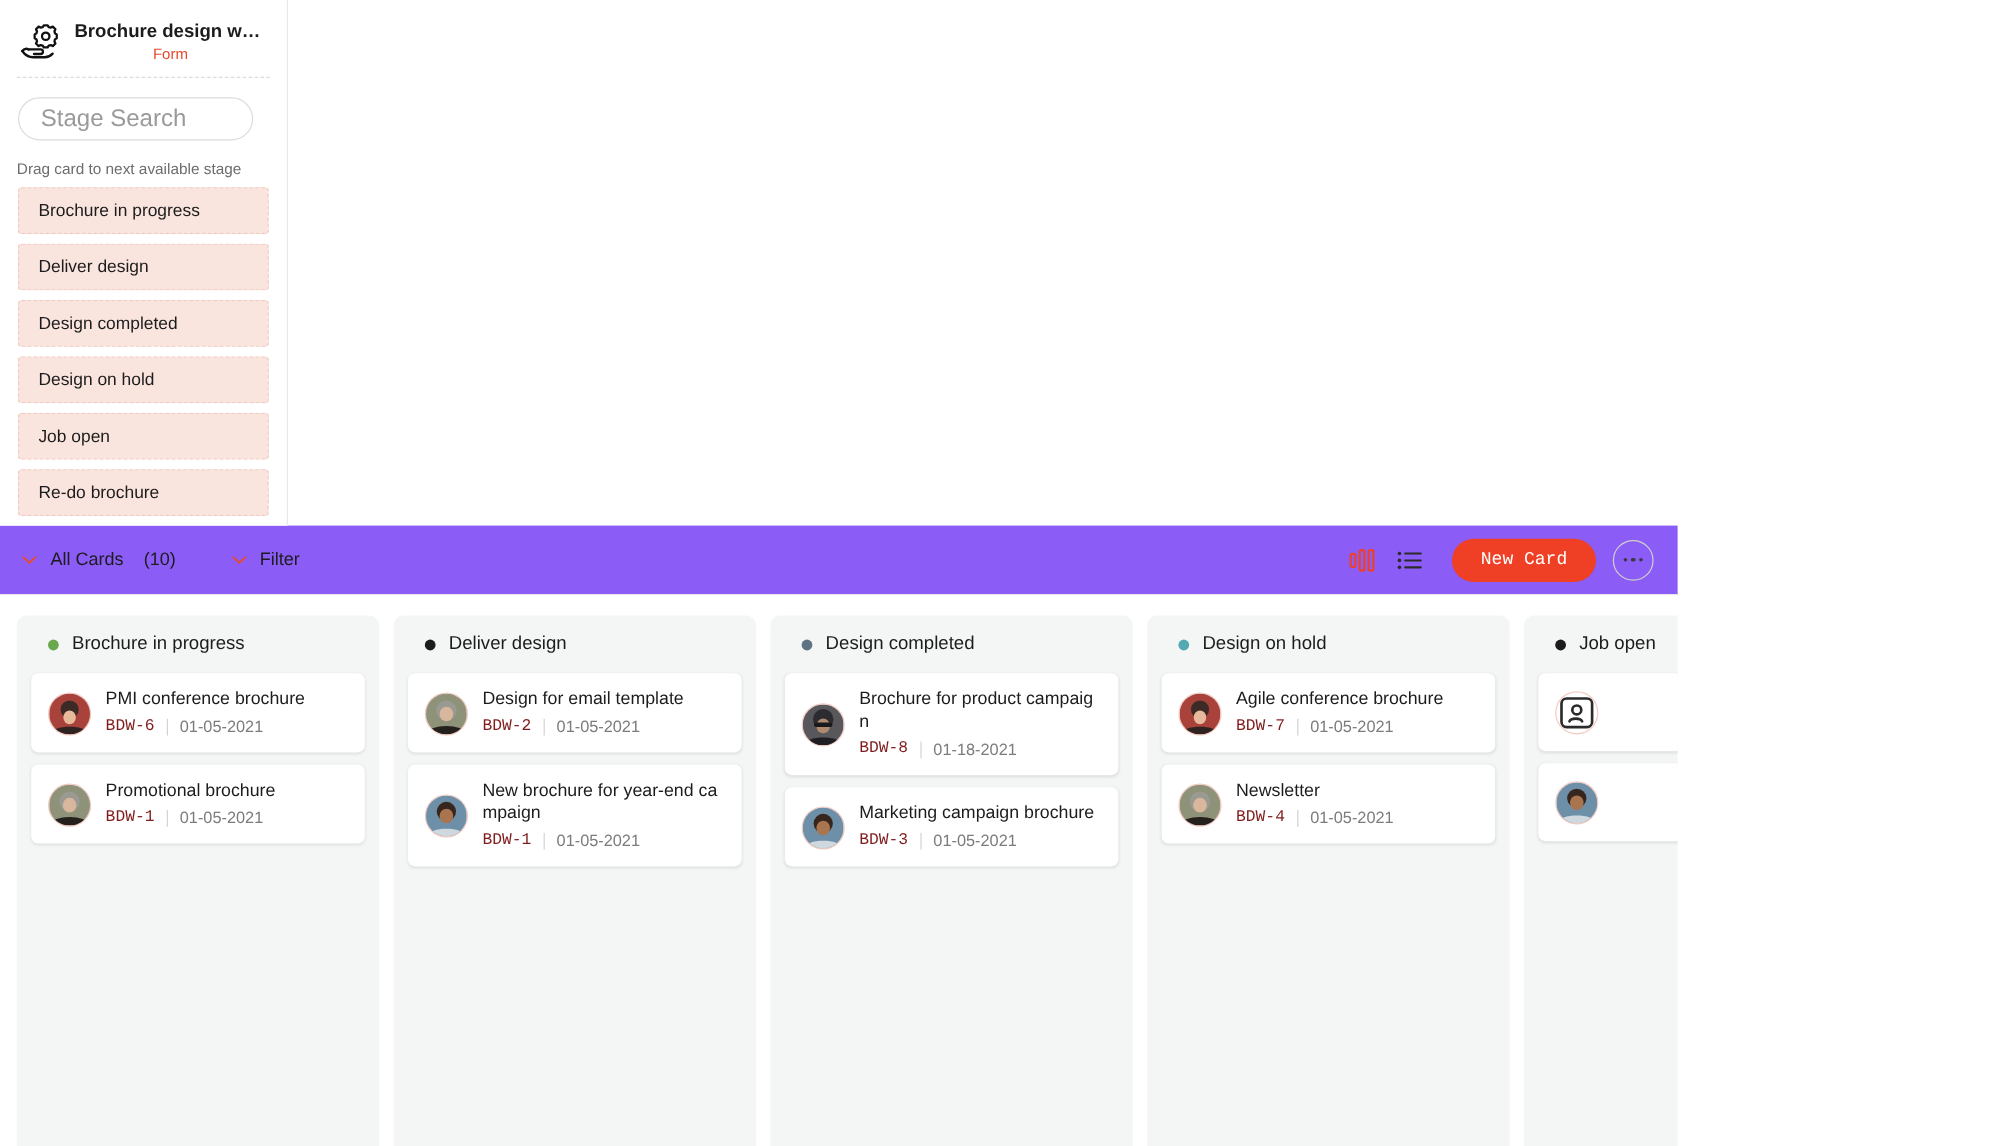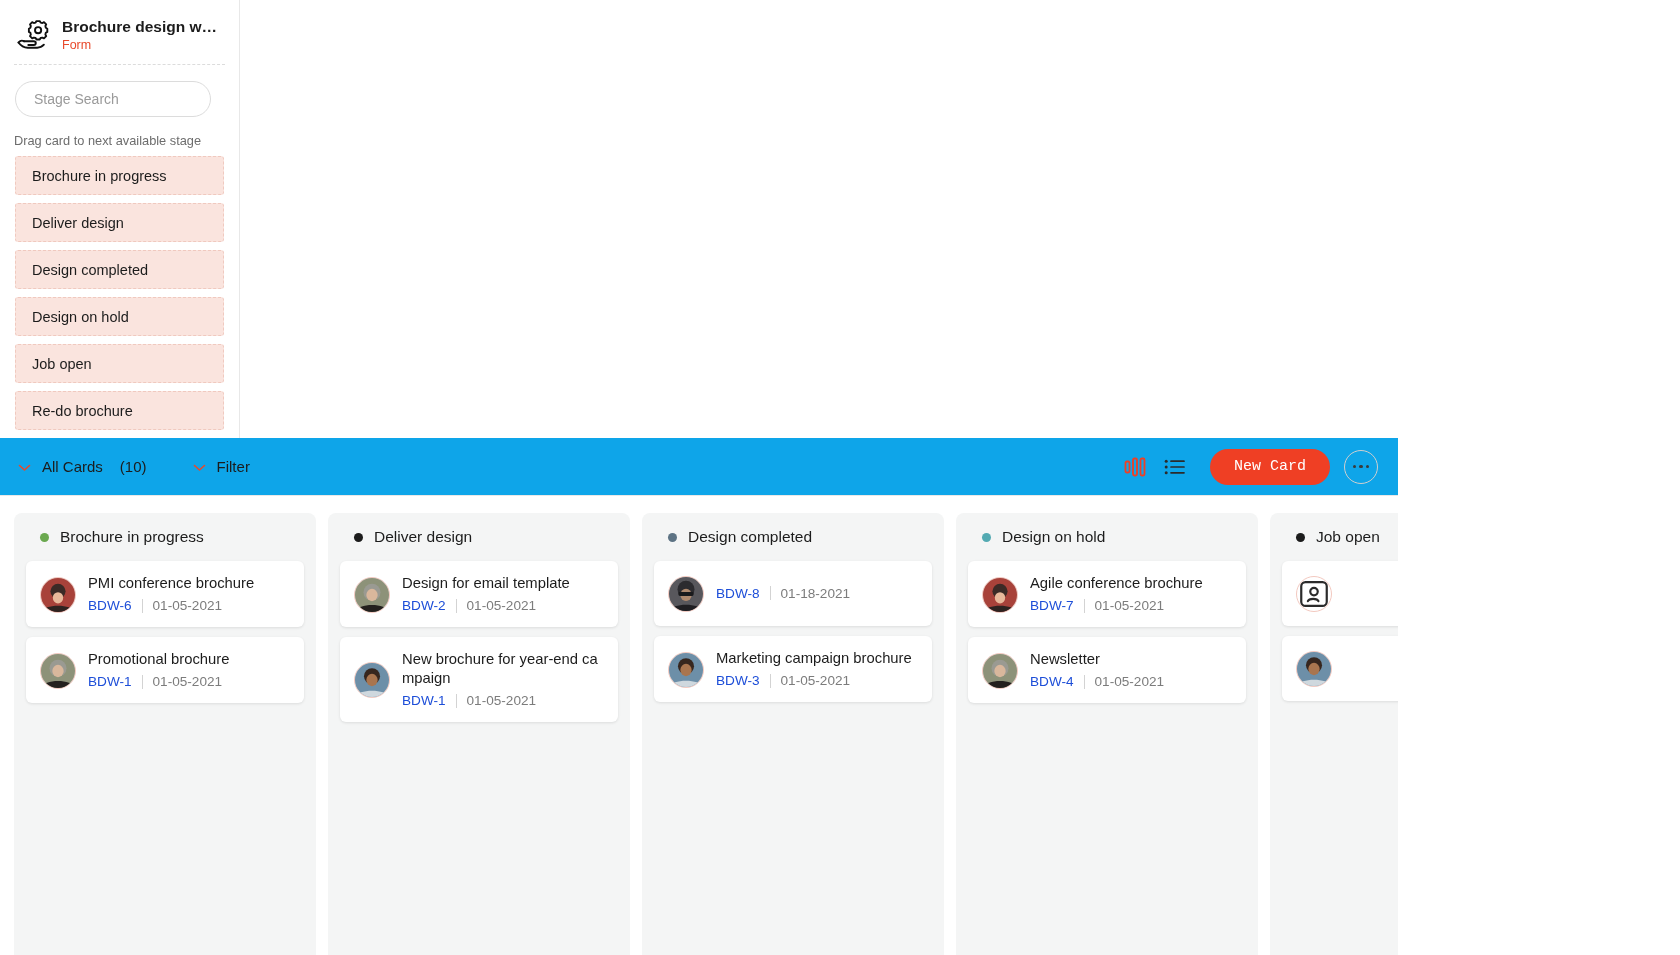--- a/index.html
+++ b/index.html
@@ -25,32 +25,32 @@
     padding: 12px 14px 0 16px;
     height: 58px;
   }
   .brand-logo { flex: 0 0 34px; width: 34px; height: 34px; display: block; }
   .brand-text { display: flex; flex-direction: column; justify-content: center; min-width: 0; }
   .brand-title {
     font-size: 15.5px; color: #1c1c1c; font-weight: 600;
     white-space: nowrap; overflow: hidden; text-overflow: ellipsis;
     max-width: 160px; line-height: 19px;
   }
-  .brand-sub { font-size: 12.5px; color: #e8492b; line-height: 16px; margin-top: 1px; }
+  .brand-sub { font-size: 12.5px; color: #e8492b; line-height: 16px; margin-top: 1px; text-align: center; }
   .brand-divider {
     margin: 6px 14px 0 14px;
     border-bottom: 1px dashed #dcdcdc;
   }
   .stage-search {
     margin: 16px 15px 0 15px;
     height: 36px;
     border: 1px solid #dcdcdc;
     border-radius: 20px;
     padding: 0 18px;
-    font-size: 14px;
+    font-size: 20px;
     color: #333;
     width: 196px;
     outline: none;
     background: #fff;
     font-family: "Liberation Sans", sans-serif;
   }
   .stage-search::placeholder { color: #9a9a9a; }
   .drag-hint {
     margin: 16px 0 8px 14px;
     font-size: 12.8px;
@@ -69,21 +69,21 @@
     color: #1c1c1c;
     cursor: pointer;
   }
 
   
   .main { flex: 1 1 auto; display: flex; flex-direction: column; min-width: 0; }
   .toolbar {
     height: 58px; flex: 0 0 58px;
     display: flex; align-items: center;
     border-bottom: 1px solid #e8e8e8;
-    background: #0ea5e9;
+    background: #8b5cf6;
     padding: 0 20px 0 12px;
   }
   .tb-drop {
     display: flex; align-items: center; gap: 11px;
     cursor: pointer; margin-right: 34px; padding: 4px 6px;
   }
   .chev { color: #e8492b; display: block; }
   .tb-label { font-size: 15px; color: #1c1c1c; white-space: nowrap; }
   .tb-count { font-size: 15px; color: #1c1c1c; margin-left: 6px; }
   .tb-spacer { flex: 1 1 auto; }
@@ -159,21 +159,21 @@
   .avatar.placeholder {
     background: #fff;
     display: flex; align-items: center; justify-content: center;
   }
   .card-body { min-width: 0; flex: 1 1 auto; }
   .card-title {
     font-size: 14.8px; color: #1c1c1c; line-height: 19px;
     word-break: break-all; margin-bottom: 5px;
   }
   .card-meta { display: flex; align-items: center; font-size: 13.6px; }
-  .card-id { color: #1d4ed8; }
+  .card-id { color: #7f1d1d; font-family: Liberation Mono, monospace; }
   .meta-sep { width: 1px; height: 14px; background: #d3d3d3; margin: 0 10px; }
   .card-date { color: #7c7c7c; }
 </style>
 </head>
 <body>
 
 <div class="app">
 
   <aside class="sidebar">
     <div class="brand">
@@ -356,20 +356,21 @@
           <span class="avatar">
             <svg viewBox="0 0 36 36">
                 <rect width="36" height="36" fill="#58575c"></rect>
                 <circle cx="18" cy="13" r="9" fill="#2c2b2f"></circle>
                 <ellipse cx="18" cy="19" rx="6" ry="6.5" fill="#b08a6e"></ellipse>
                 <rect x="10" y="16" width="16" height="4" rx="1.5" fill="#1a1a1c"></rect>
                 <path d="M0 36c3-9 33-9 36 0z" fill="#1f1e22"></path>
               </svg>
           </span>
           <div class="card-body">
+            <div class="card-title">Brochure for product campaign</div>
             <div class="card-meta">
               <span class="card-id">BDW-8</span>
               <span class="meta-sep"></span>
               <span class="card-date">01-18-2021</span>
             </div>
           </div>
         </div>
         <div class="card">
           <span class="avatar">
             <svg viewBox="0 0 36 36">

